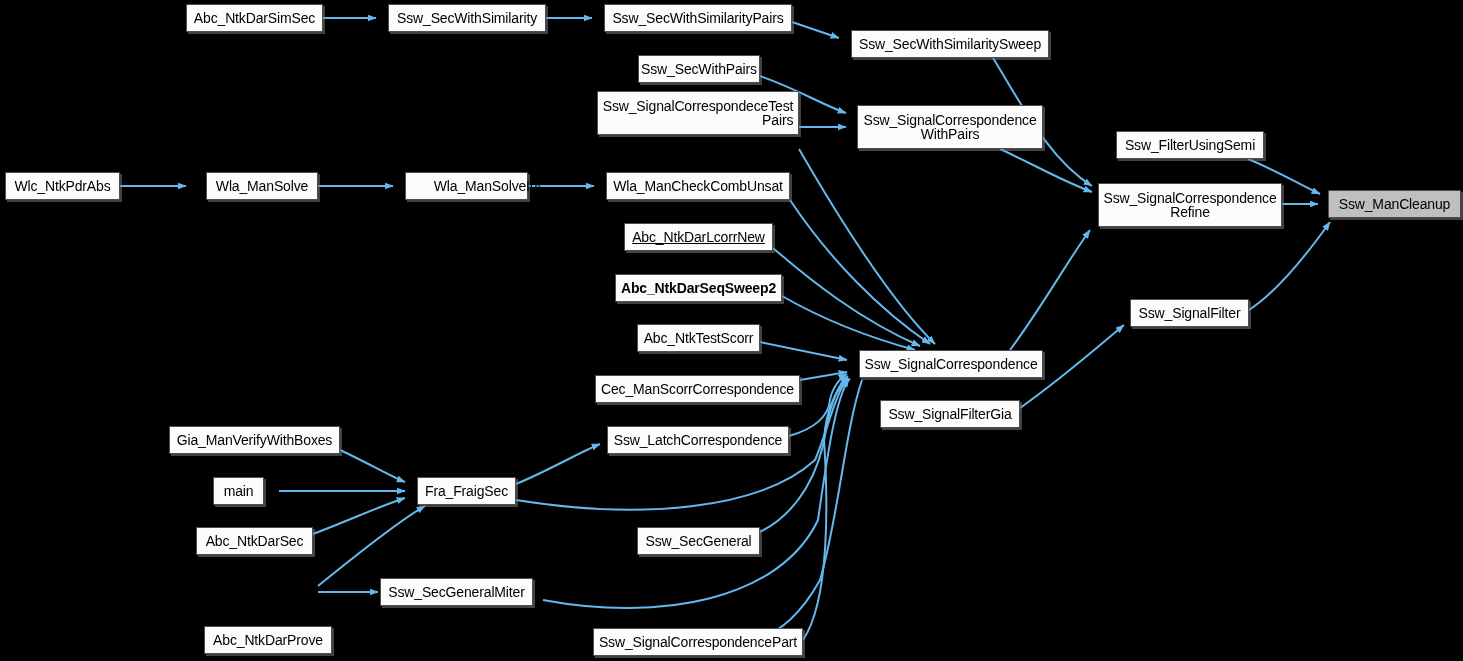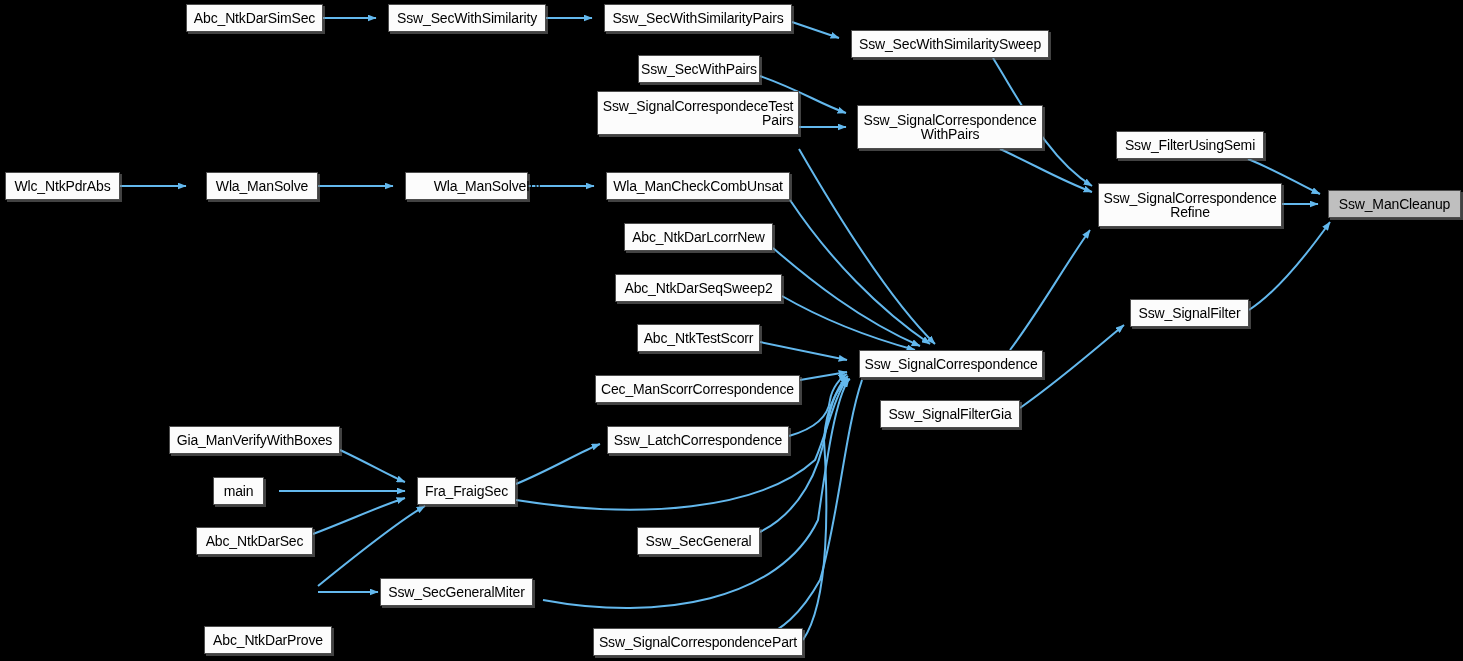--- a/index.html
+++ b/index.html
@@ -100,22 +100,22 @@
       <div class="gnode" style="left: 857px; top: 105px; width: 186px; height: 44px;"><span>Ssw_SignalCorrespondence
 WithPairs</span></div>
       <div class="gnode" style="left: 1116px; top: 131px; width: 148px; height: 28px; text-align: center;"><span>Ssw_FilterUsingSemi</span></div>
       <div class="gnode highlight" style="left: 1328px; top: 190px; width: 133px; height: 28px;"><span>Ssw_ManCleanup</span></div>
       <div class="gnode" style="left: 5px; top: 172px; width: 115px; height: 28px;"><span>Wlc_NtkPdrAbs</span></div>
       <div class="gnode" style="left: 198px; top: 172px; width: 112px; height: 28px; margin-left: 8px;"><span>Wla_ManSolve</span></div>
       <div class="gnode" style="left: 405px; top: 172px; width: 123px; height: 28px; padding-left: 42px;"><span>Wla_ManSolveInt</span></div>
       <div class="gnode" style="left: 606px; top: 172px; width: 184px; height: 28px;"><span>Wla_ManCheckCombUnsat</span></div>
       <div class="gnode" style="left: 1098px; top: 183px; width: 184px; height: 44px;"><span>Ssw_SignalCorrespondence
 Refine</span></div>
-      <div class="gnode" style="left: 624px; top: 223px; width: 149px; height: 28px;"><span>Abc_NtkDarLcorrNew</span></div>
-      <div class="gnode" style="left: 615px; top: 274px; width: 167px; height: 28px;"><span>Abc_NtkDarSeqSweep2</span></div>
+      <div class="gnode" style="left: 624px; top: 223px; width: 149px; height: 28px; text-decoration: underline;"><span>Abc_NtkDarLcorrNew</span></div>
+      <div class="gnode" style="left: 615px; top: 274px; width: 167px; height: 28px; font-weight: bold;"><span>Abc_NtkDarSeqSweep2</span></div>
       <div class="gnode" style="left: 1130px; top: 299px; width: 119px; height: 28px;"><span>Ssw_SignalFilter</span></div>
       <div class="gnode" style="left: 637px; top: 324px; width: 123px; height: 28px;"><span>Abc_NtkTestScorr</span></div>
       <div class="gnode" style="left: 859px; top: 350px; width: 184px; height: 28px;"><span>Ssw_SignalCorrespondence</span></div>
       <div class="gnode" style="left: 595px; top: 375px; width: 205px; height: 28px;"><span>Cec_ManScorrCorrespondence</span></div>
       <div class="gnode" style="left: 880px; top: 400px; width: 140px; height: 28px;"><span>Ssw_SignalFilterGia</span></div>
       <div class="gnode" style="left: 169px; top: 426px; width: 171px; height: 28px;"><span>Gia_ManVerifyWithBoxes</span></div>
       <div class="gnode" style="left: 607px; top: 426px; width: 182px; height: 28px;"><span>Ssw_LatchCorrespondence</span></div>
       <div class="gnode" style="left: 213px; top: 477px; width: 51px; height: 28px;"><span>main</span></div>
       <div class="gnode" style="left: 417px; top: 477px; width: 99px; height: 28px;"><span>Fra_FraigSec</span></div>
       <div class="gnode" style="left: 196px; top: 527px; width: 117px; height: 28px;"><span>Abc_NtkDarSec</span></div>

